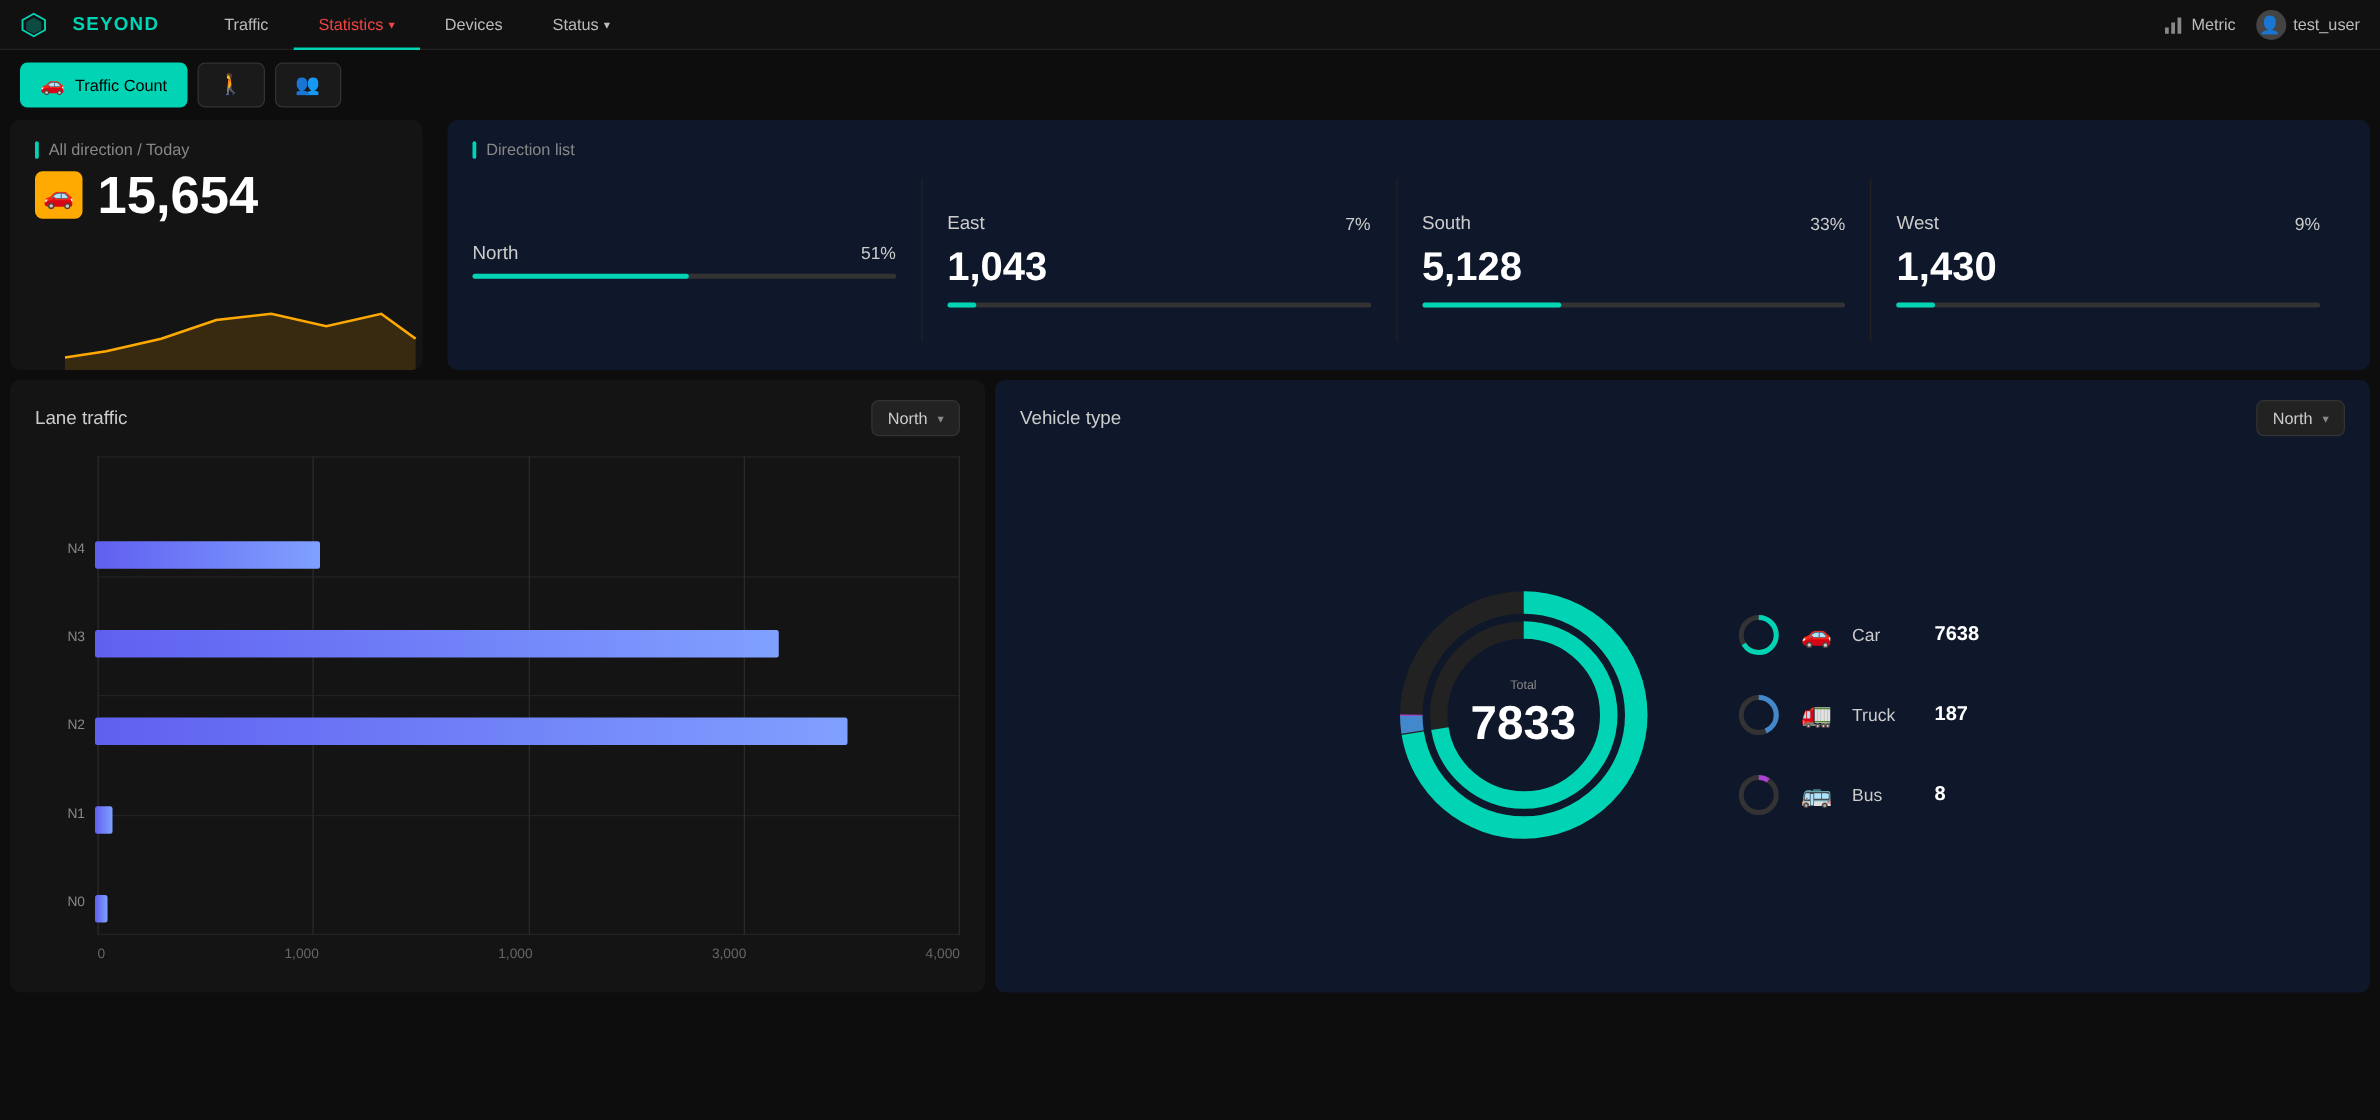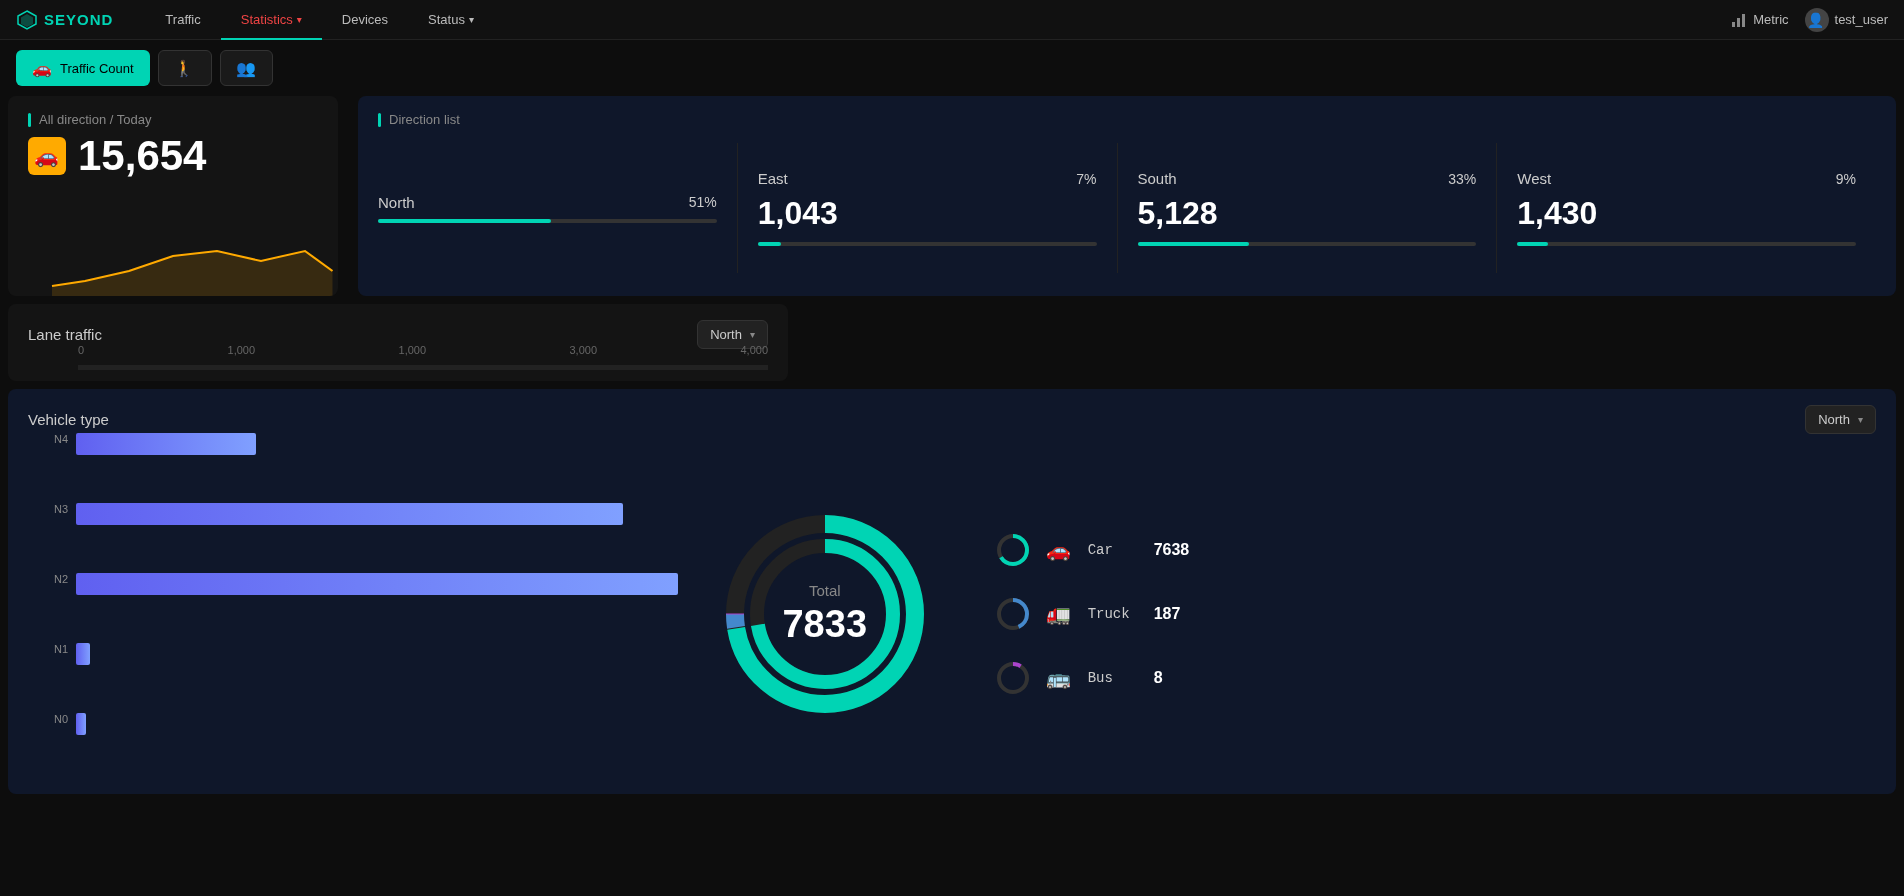--- a/index.html
+++ b/index.html
@@ -18,21 +18,21 @@
       height: 40px;
       display: flex;
       align-items: center;
       padding: 0 16px;
       border-bottom: 1px solid #222;
       gap: 0;
     }
     .logo {
       display: flex;
       align-items: center;
-      gap: 6px;
+      gap: 20px;
       margin-right: 32px;
     }
     .logo-icon {
       width: 22px;
       height: 22px;
     }
     .logo-text {
       color: #00d4b4;
       font-weight: 700;
       font-size: 15px;
@@ -258,21 +258,20 @@
       position: absolute;
       top: 0;
       left: 0;
     }
 
     
     .bottom-row {
       display: flex;
       gap: 8px;
       height: 490px;
-      flex-direction: column;
     }
 
     
     .lane-traffic-card {
       background: #141414;
       border-radius: 8px;
       padding: 16px 20px;
       width: 780px;
       flex-shrink: 0;
       display: flex;
@@ -391,21 +390,21 @@
     }
     .donut-center {
       position: absolute;
       top: 50%;
       left: 50%;
       transform: translate(-50%, -50%);
       text-align: center;
     }
     .donut-total-label {
       color: #888;
-      font-size: 15px;
+      font-size: 10px;
       margin-bottom: 4px;
     }
     .donut-total-value {
       font-size: 38px;
       font-weight: 700;
       color: #fff;
     }
     .vehicle-list {
       display: flex;
       flex-direction: column;
@@ -423,21 +422,20 @@
     }
     .vehicle-icon {
       font-size: 20px;
       color: #888;
       flex-shrink: 0;
     }
     .vehicle-name {
       color: #ccc;
       font-size: 14px;
       width: 50px;
-      font-family: Liberation Mono, monospace;
     }
     .vehicle-count {
       font-size: 16px;
       font-weight: 600;
       color: #fff;
     }
 
     
     .avatar-circle {
       width: 24px;

